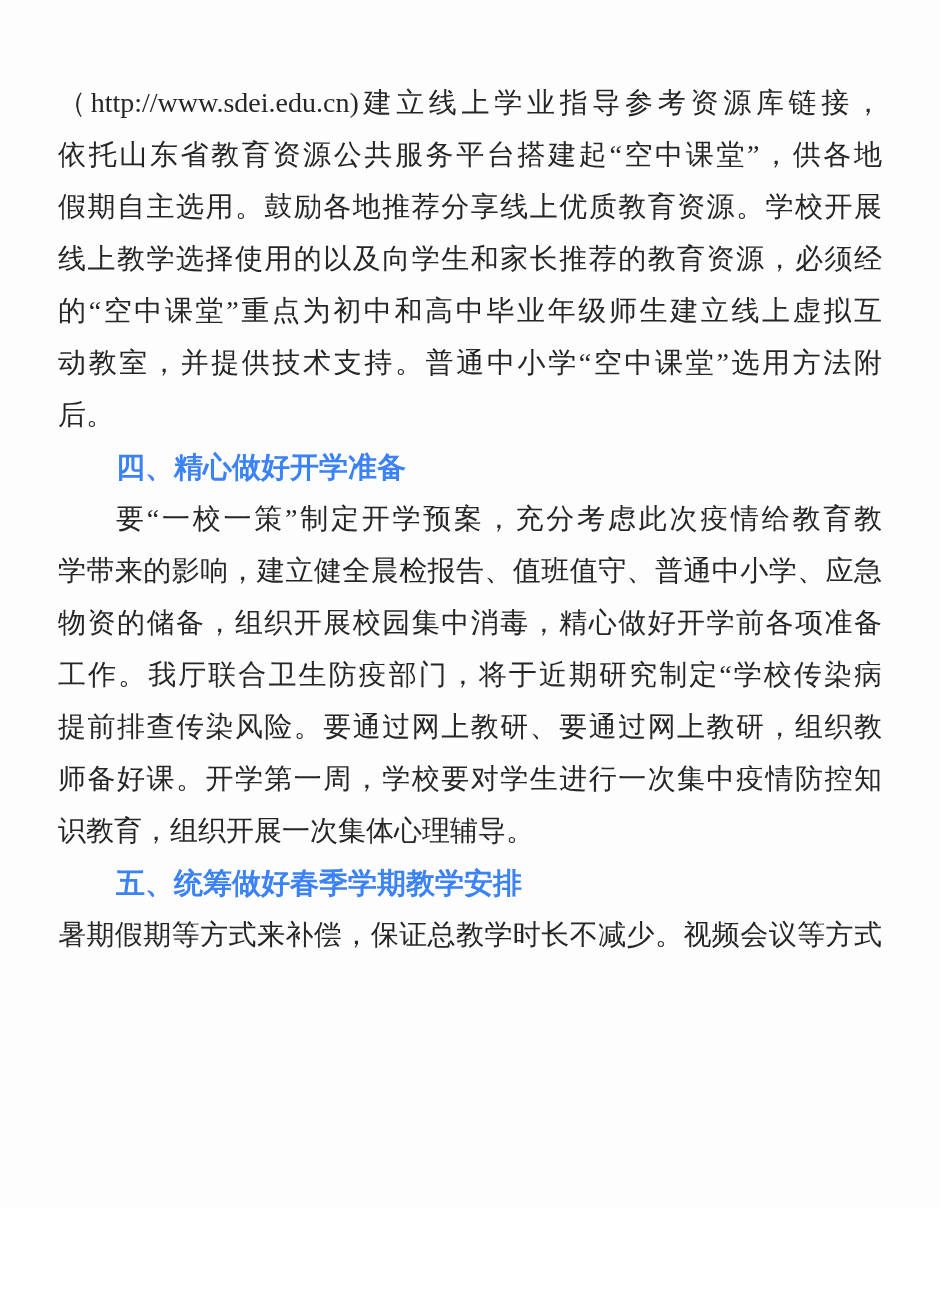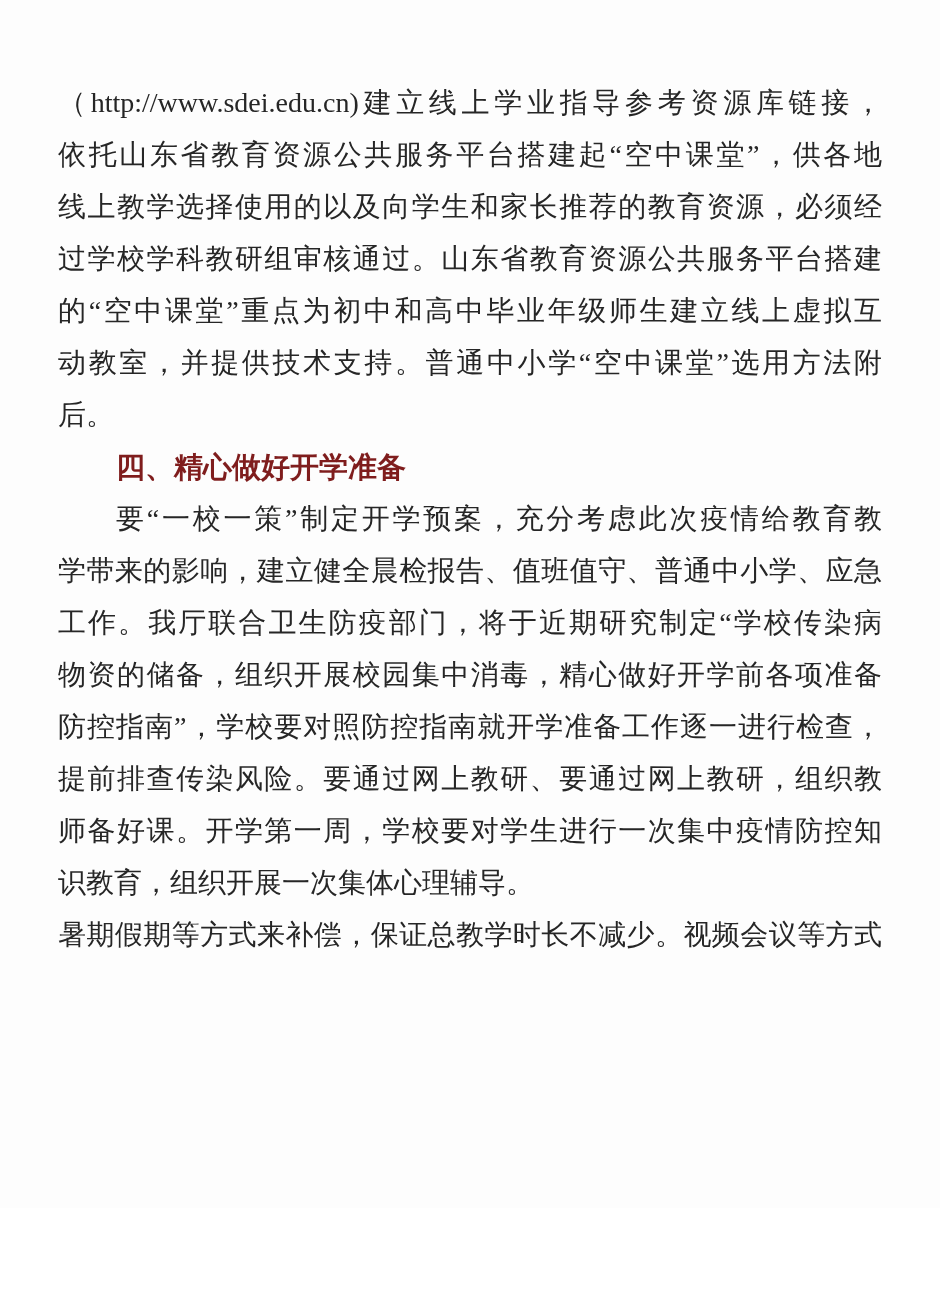--- a/index.html
+++ b/index.html
@@ -39,57 +39,57 @@
   .line.indent {
     text-indent: 58px;
   }
   .line.heading {
     font-family: "Liberation Sans", sans-serif;
     font-weight: 700;
     font-size: 29px;
     text-indent: 58px;
     text-align: left;
     text-align-last: left;
-    color: #7f1d1d;
+    color: #3b82f6;
   }
   .pagenum {
     position: absolute;
     top: 1221px;
     right: 80px;
     height: 52px;
     line-height: 52px;
     font-size: 29px;
     color: #2a2a2a;
     letter-spacing: 2px;
   }
 </style>
 </head>
 <body>
 
 <div class="page">
   <div class="textblock">
 
     <div class="line j">（http://www.sdei.edu.cn)建立线上学业指导参考资源库链接，</div>
     <div class="line j">依托山东省教育资源公共服务平台搭建起“空中课堂”，供各地</div>
+    <div class="line j">假期自主选用。鼓励各地推荐分享线上优质教育资源。学校开展</div>
     <div class="line j">线上教学选择使用的以及向学生和家长推荐的教育资源，必须经</div>
-    <div class="line j">过学校学科教研组审核通过。山东省教育资源公共服务平台搭建</div>
     <div class="line j">的“空中课堂”重点为初中和高中毕业年级师生建立线上虚拟互</div>
     <div class="line j">动教室，并提供技术支持。普通中小学“空中课堂”选用方法附</div>
     <div class="line short">后。</div>
 
     <div class="line heading">四、精心做好开学准备</div>
 
     <div class="line j indent">要“一校一策”制定开学预案，充分考虑此次疫情给教育教</div>
     <div class="line j">学带来的影响，建立健全晨检报告、值班值守、普通中小学、应急</div>
+    <div class="line j">物资的储备，组织开展校园集中消毒，精心做好开学前各项准备</div>
     <div class="line j">工作。我厅联合卫生防疫部门，将于近期研究制定“学校传染病</div>
-    <div class="line j">物资的储备，组织开展校园集中消毒，精心做好开学前各项准备</div>
-    <div class="line j">防控指南”，学校要对照防控指南就开学准备工作逐一进行检查，</div>
     <div class="line j">提前排查传染风险。要通过网上教研、要通过网上教研，组织教</div>
     <div class="line j">师备好课。开学第一周，学校要对学生进行一次集中疫情防控知</div>
     <div class="line short">识教育，组织开展一次集体心理辅导。</div>
 
+    <div class="line heading">五、统筹做好春季学期教学安排</div>
 
     <div class="line j">暑期假期等方式来补偿，保证总教学时长不减少。视频会议等方式</div>
 
   </div>
 
   <div class="pagenum">— 3 —</div>
 </div>
 
 </body></html>

